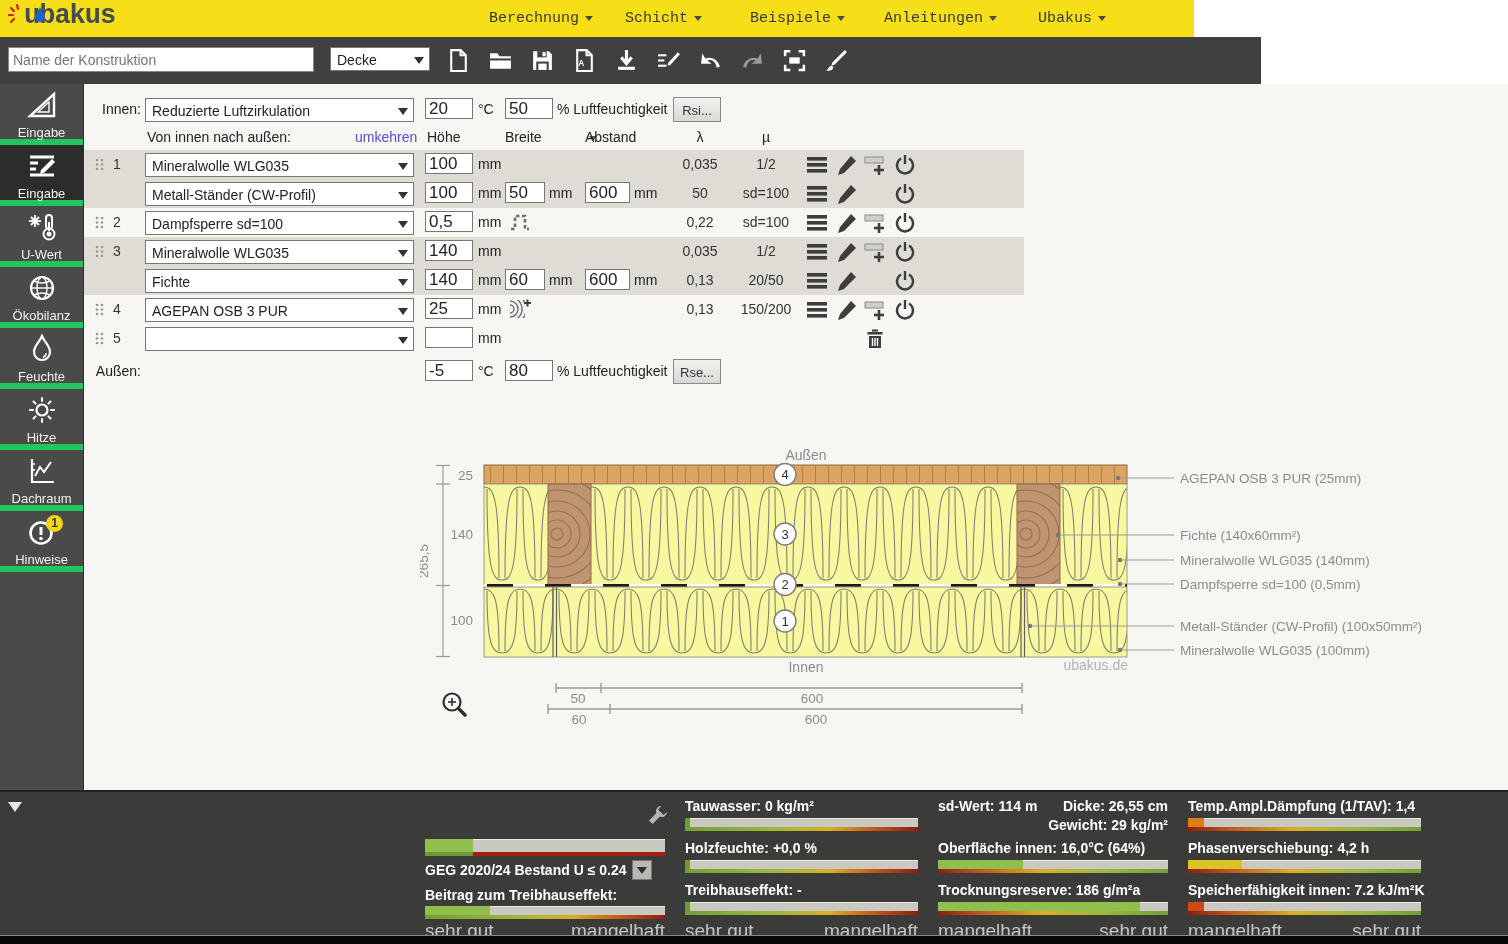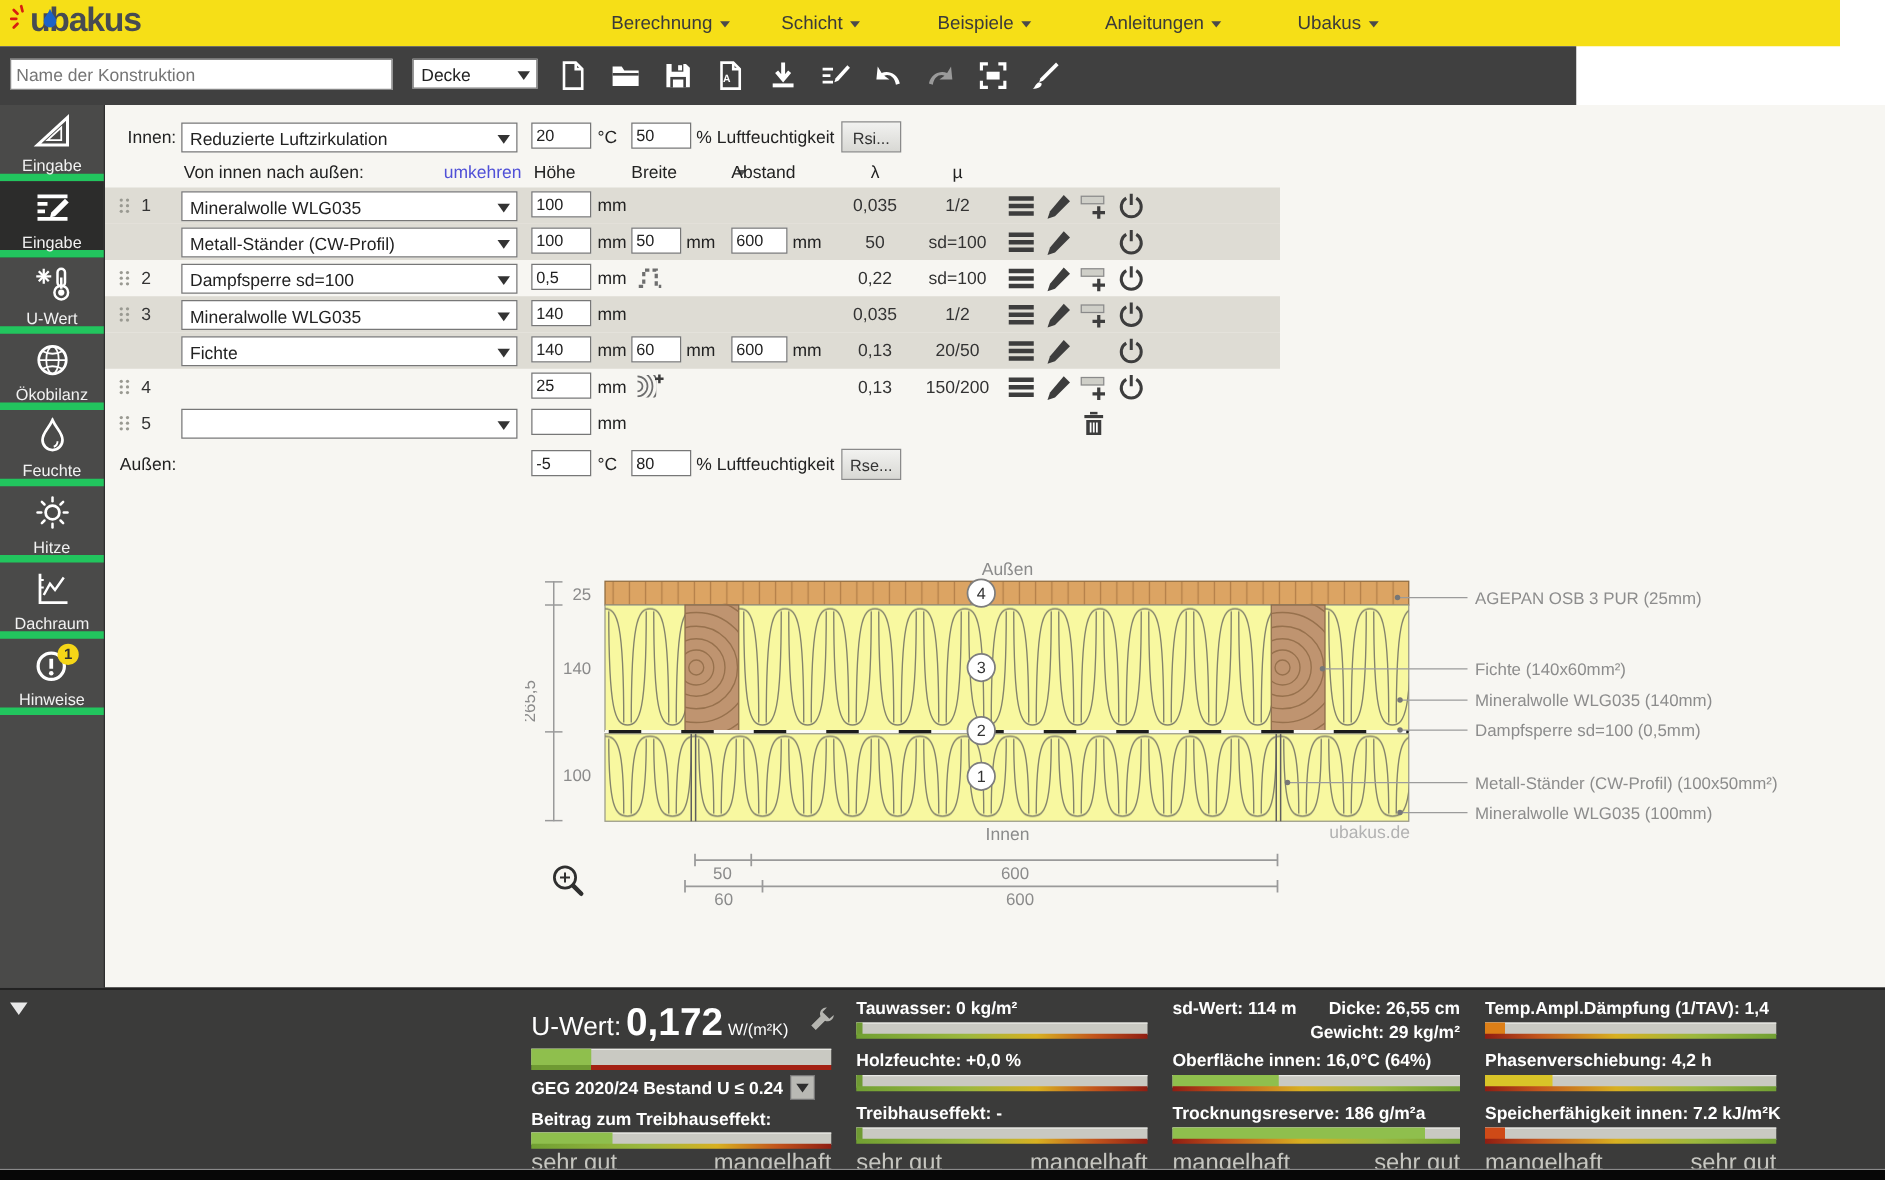--- a/index.html
+++ b/index.html
@@ -1,21 +1,21 @@
 <!DOCTYPE html>
 <html><head>
 <meta charset="utf-8">
 <style>
   html,body{margin:0;padding:0;background:#fff;}
   body{width:1508px;height:944px;position:relative;overflow:hidden;
        font-family:"Liberation Sans","DejaVu Sans",sans-serif;font-size:14px;color:#222;}
   .abs{position:absolute;}
 
   
-  .topnav{position:absolute;left:0;top:0;width:1472px;height:37px;background:#f6df17;}
+  .topnav{position:absolute;left:0;top:0;width:1194px;height:37px;background:#f6df17;font-family:Liberation Mono, monospace;}
   .logo{position:absolute;left:10px;top:1px;height:34px;}
   .logo-text{font-size:27px;font-weight:bold;color:#474b52;letter-spacing:-1px;position:absolute;left:14px;top:0px;}
   .menu{position:absolute;top:0;height:37px;line-height:37px;color:#3a3a3a;font-size:15px;cursor:pointer;}
   .menu .caret{display:inline-block;width:0;height:0;border-left:4px solid transparent;border-right:4px solid transparent;border-top:5px solid #4a4a4a;margin-left:6px;vertical-align:middle;}
 
   
   .toolbar{position:absolute;left:0;top:37px;width:1261px;height:47px;background:#404040;border-bottom:3px solid #a16207;}
   .name-input{position:absolute;left:8px;top:10px;width:296px;height:23px;border:1px solid #888;background:#fff;font-size:14px;padding:0 4px;color:#222;}
   .fake-select{position:absolute;background:#fff;border:1px solid #777;height:24px;line-height:24px;font-size:14px;color:#222;padding-left:6px;box-sizing:border-box;cursor:pointer;}
   .fake-select .sel-arrow{position:absolute;right:5px;top:9px;width:0;height:0;border-left:5px solid transparent;border-right:5px solid transparent;border-top:7px solid #333;}
@@ -32,21 +32,21 @@
   .badge{position:absolute;left:46px;top:4px;width:17px;height:17px;border-radius:50%;background:#f5d617;color:#333;font-size:12px;font-weight:bold;line-height:17px;text-align:center;}
 
   
   .main{position:absolute;left:84px;top:84px;width:1424px;height:706px;background:#f7f6f2;}
   .lrow{position:absolute;left:0;width:940px;height:29px;}
   .lrow.shaded{background:#dedcd4;}
   .rowlabel{position:absolute;left:0;width:57px;text-align:right;line-height:29px;font-size:14px;color:#222;}
   .lnum{position:absolute;left:24px;width:18px;text-align:center;line-height:29px;font-size:14px;color:#333;}
   .handle{position:absolute;left:11px;top:8px;cursor:grab;}
   .mat-select{left:61px;top:3px;width:269px;}
-  .inp{position:absolute;top:3px;height:21px;border:1px solid #777;background:#fff;font-size:13px;padding:0 3px;box-sizing:border-box;color:#222;}
+  .inp{position:absolute;top:3px;height:21px;border:1px solid #777;background:#fff;font-size:17px;padding:0 3px;box-sizing:border-box;color:#222;}
   .unit{position:absolute;line-height:29px;font-size:14px;color:#222;}
   .lamv,.muv{position:absolute;width:70px;text-align:center;line-height:29px;font-size:14px;color:#333;}
   .lamv{left:581px;} .muv{left:647px;}
   .act{position:absolute;top:4px;width:22px;height:22px;cursor:pointer;}
   .hbtn{position:absolute;top:2px;height:25px;background:linear-gradient(#f2f2f0,#d8d8d4);border:1px solid #8a8a8a;font-size:13px;color:#333;text-align:center;line-height:23px;cursor:pointer;box-sizing:border-box;}
   .hdr{position:absolute;left:0;width:940px;height:26px;font-size:14px;color:#222;}
   .hdr span{position:absolute;line-height:26px;}
   .linklike{color:#5050d7;cursor:pointer;}
   .hcaret{display:inline-block;width:0;height:0;border-left:4px solid transparent;border-right:4px solid transparent;border-top:5px solid #555;margin-left:4px;vertical-align:middle;}
 
@@ -446,20 +446,21 @@
         <g fill="#9a9a92">
           <circle cx="2" cy="2" r="1.3"></circle>
           <circle cx="7" cy="2" r="1.3"></circle>
           <circle cx="2" cy="6.5" r="1.3"></circle>
           <circle cx="7" cy="6.5" r="1.3"></circle>
           <circle cx="2" cy="11" r="1.3"></circle>
           <circle cx="7" cy="11" r="1.3"></circle>
         </g>
       </svg>
     <span class="lnum">4</span>
+    <div class="fake-select mat-select"><span>AGEPAN OSB 3 PUR</span><span class="sel-arrow"></span></div>
     <input class="inp" style="left: 341px; width: 48px;" value="25">
     <span class="unit" style="left:394px">mm</span>
     <svg class="act" style="left:425px;top:3px" viewBox="0 0 22 22">
         <clipPath id="wclip">
           <rect x="1" y="2" width="15" height="18"></rect>
         </clipPath>
         <g clip-path="url(#wclip)" stroke="#6e6e6e" fill="none" stroke-width="1.4">
           <circle cx="1" cy="11" r="4"></circle>
           <circle cx="1" cy="11" r="8"></circle>
           <circle cx="1" cy="11" r="12"></circle>
@@ -675,25 +676,20 @@
       <line x1="452" y1="698" x2="452" y2="706" stroke="#2f2f2f" stroke-width="1.6"></line>
       <line x1="458.5" y1="708.5" x2="465" y2="715" stroke="#2f2f2f" stroke-width="3.6" stroke-linecap="round"></line>
     </g>
   </svg>
 </div>
 
 <div class="results">
   <div class="collapse"></div>
 
   <div class="rescol" style="left:425px;width:240px">
-    <div class="abs" style="top:8px;left:0;white-space:nowrap">
-      <span class="uw-label">U-Wert:</span>
-      <span class="uw-big">0,172</span>
-      <span class="uw-unit">W/(m²K)</span>
-    </div>
     <svg class="abs" style="left:222px;top:12px" width="22" height="22" viewBox="0 0 22 22">
         <path d="M14 2 a5 5 0 0 0 -4.6 7 L2 16.4 L5.6 20 L13 12.6 a5 5 0 0 0 7-4.6 L16.5 11 L11 5.5 L14.5 2 Z" fill="#b5b5b0"></path>
       </svg>
     <div class="bar big dir-split" style="left: 0px; top: 47px; width: 240px; --pct: 20%; --fill: #8fbf4d;">
         <div class="track"></div>
         <div class="fill"></div>
         <div class="strip"></div>
       </div>
     <span class="rlabel" style="left:0;top:70px">GEG 2020/24 Bestand U ≤ 0.24</span>
     <div class="geg-btn" style="left:207px;top:68px">

